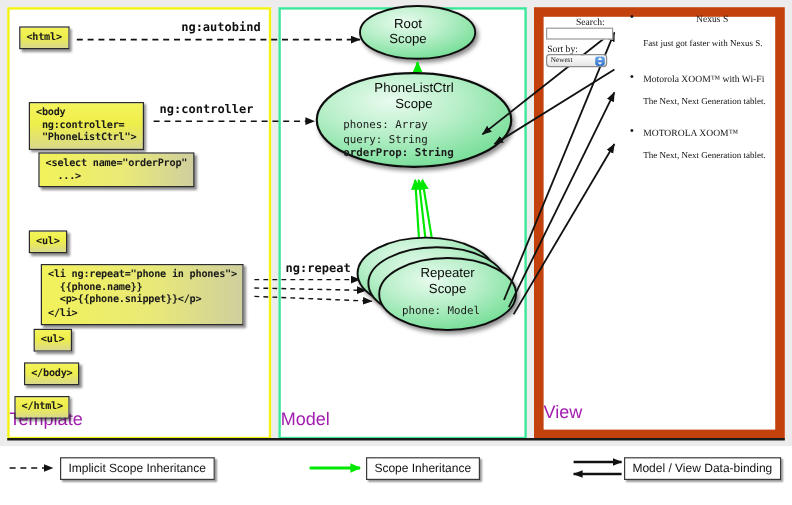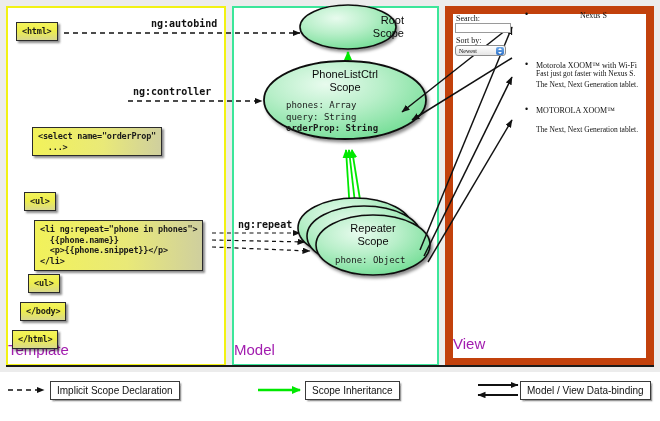--- a/index.html
+++ b/index.html
@@ -213,20 +213,23 @@
     </div>
     <div class="column" id="col-model">
       <div class="column-label">Model</div>
     </div>
     <div class="column" id="col-view">
       <div class="column-label">View</div>
     </div>
 
     <div class="code-box" style="left:16px; top:22px;">&lt;html&gt;</div>
 
+    <div class="code-box" style="left:24px; top:85px;">&lt;body
+ ng:controller=
+ "PhoneListCtrl"&gt;</div>
 
     <div class="code-box wide-grad" style="left:32px; top:127px;">&lt;select name="orderProp"
   ...&gt;</div>
 
 
     <div class="code-box" style="left:24px; top:192px;">&lt;ul&gt;</div>
 
     <div class="code-box wide-grad" style="left:34px; top:220px;">&lt;li ng:repeat="phone in phones"&gt;
   {{phone.name}}
   &lt;p&gt;{{phone.snippet}}&lt;/p&gt;
@@ -288,45 +291,45 @@
 
       <path d="M428,262 L512,120" stroke="#111111" stroke-width="1.5" fill="none" marker-end="url(#arrowBlack)"></path>
 
       <line x1="6" y1="366" x2="654" y2="366" stroke="#1a1a1a" stroke-width="2"></line>
     </svg>
 
     <div class="edge-label" style="left:151px; top:18px;">ng:autobind</div>
     <div class="edge-label" style="left:133px; top:86px;">ng:controller</div>
     <div class="edge-label" style="left:238px; top:219px;">ng:repeat</div>
 
-    <div class="scope-label" style="left:324px; top:14px; width:80px;text-align:right;">Root
+    <div class="scope-label" style="left:300px; top:14px; width:80px;">Root
 Scope</div>
 
     <div class="scope-label" style="left:290px; top:68px; width:110px;">PhoneListCtrl
 Scope</div>
     <div class="scope-props" style="left:286px; top:100px;">phones: Array
 query: String</div>
     <div class="scope-props" style="left:286px; top:123px; font-weight:bold;">orderProp: String</div>
 
     <div class="scope-label" style="left:333px; top:222px; width:80px;">Repeater
 Scope</div>
-    <div class="scope-props" style="left:335px; top:255px;">phone: Object</div>
-
-    <div class="view-form-label" style="left:456px; top:14px;">Search:</div>
+    <div class="scope-props" style="left:335px; top:255px;">phone: Model</div>
+
+    <div class="view-form-label" style="left:480px; top:14px;">Search:</div>
     <input class="view-input" type="text" style="left: 455px; top: 23px; width: 56px; height: 10px;" value="">
 
     <div class="view-form-label" style="left:456px; top:36px;">Sort by:</div>
     <div class="view-select" style="left:455px; top:45px; width:51px; height:11px;">
       <span>Newest</span>
       <span class="sel-btn"></span>
     </div>
 
     <div class="phone-bullet" style="left:525px; top:9px;">•</div>
     <div class="phone-item phone-name" style="left:536px; top:11px;padding-left:44px;">Nexus S</div>
-    <div class="phone-snippet" style="left:536px; top:31px;margin-top:38px;">Fast just got faster with Nexus S.</div>
+    <div class="phone-snippet" style="left:536px; top:31px;">Fast just got faster with Nexus S.</div>
 
     <div class="phone-bullet" style="left:525px; top:59px;">•</div>
     <div class="phone-item phone-name" style="left:536px; top:61px;">Motorola XOOM™ with Wi-Fi</div>
     <div class="phone-snippet" style="left:536px; top:80px;">The Next, Next Generation tablet.</div>
 
     <div class="phone-bullet" style="left:525px; top:104px;">•</div>
     <div class="phone-item phone-name" style="left:536px; top:106px;">MOTOROLA XOOM™</div>
     <div class="phone-snippet" style="left:536px; top:125px;">The Next, Next Generation tablet.</div>
 
   </div>
@@ -343,18 +346,18 @@
       </defs>
 
       <line x1="8" y1="18" x2="44" y2="18" stroke="#111111" stroke-width="1.4" stroke-dasharray="5,4" marker-end="url(#lgArrowBlack)"></line>
 
       <line x1="258" y1="18" x2="300" y2="18" stroke="#00e800" stroke-width="2.6" marker-end="url(#lgArrowGreen)"></line>
 
       <line x1="478" y1="13" x2="518" y2="13" stroke="#111111" stroke-width="2.2" marker-end="url(#lgArrowBlack)"></line>
       <line x1="518" y1="23" x2="478" y2="23" stroke="#111111" stroke-width="2.2" marker-end="url(#lgArrowBlack)"></line>
     </svg>
 
-    <div class="legend-box" style="left:50px; top:9px;">Implicit Scope Declaration</div>
+    <div class="legend-box" style="left:50px; top:9px;">Implicit Scope Inheritance</div>
     <div class="legend-box" style="left:305px; top:9px;">Scope Inheritance</div>
     <div class="legend-box" style="left:520px; top:9px;text-align:right;">Model / View Data-binding</div>
   </div>
 
 </div>
 
 </body></html>

